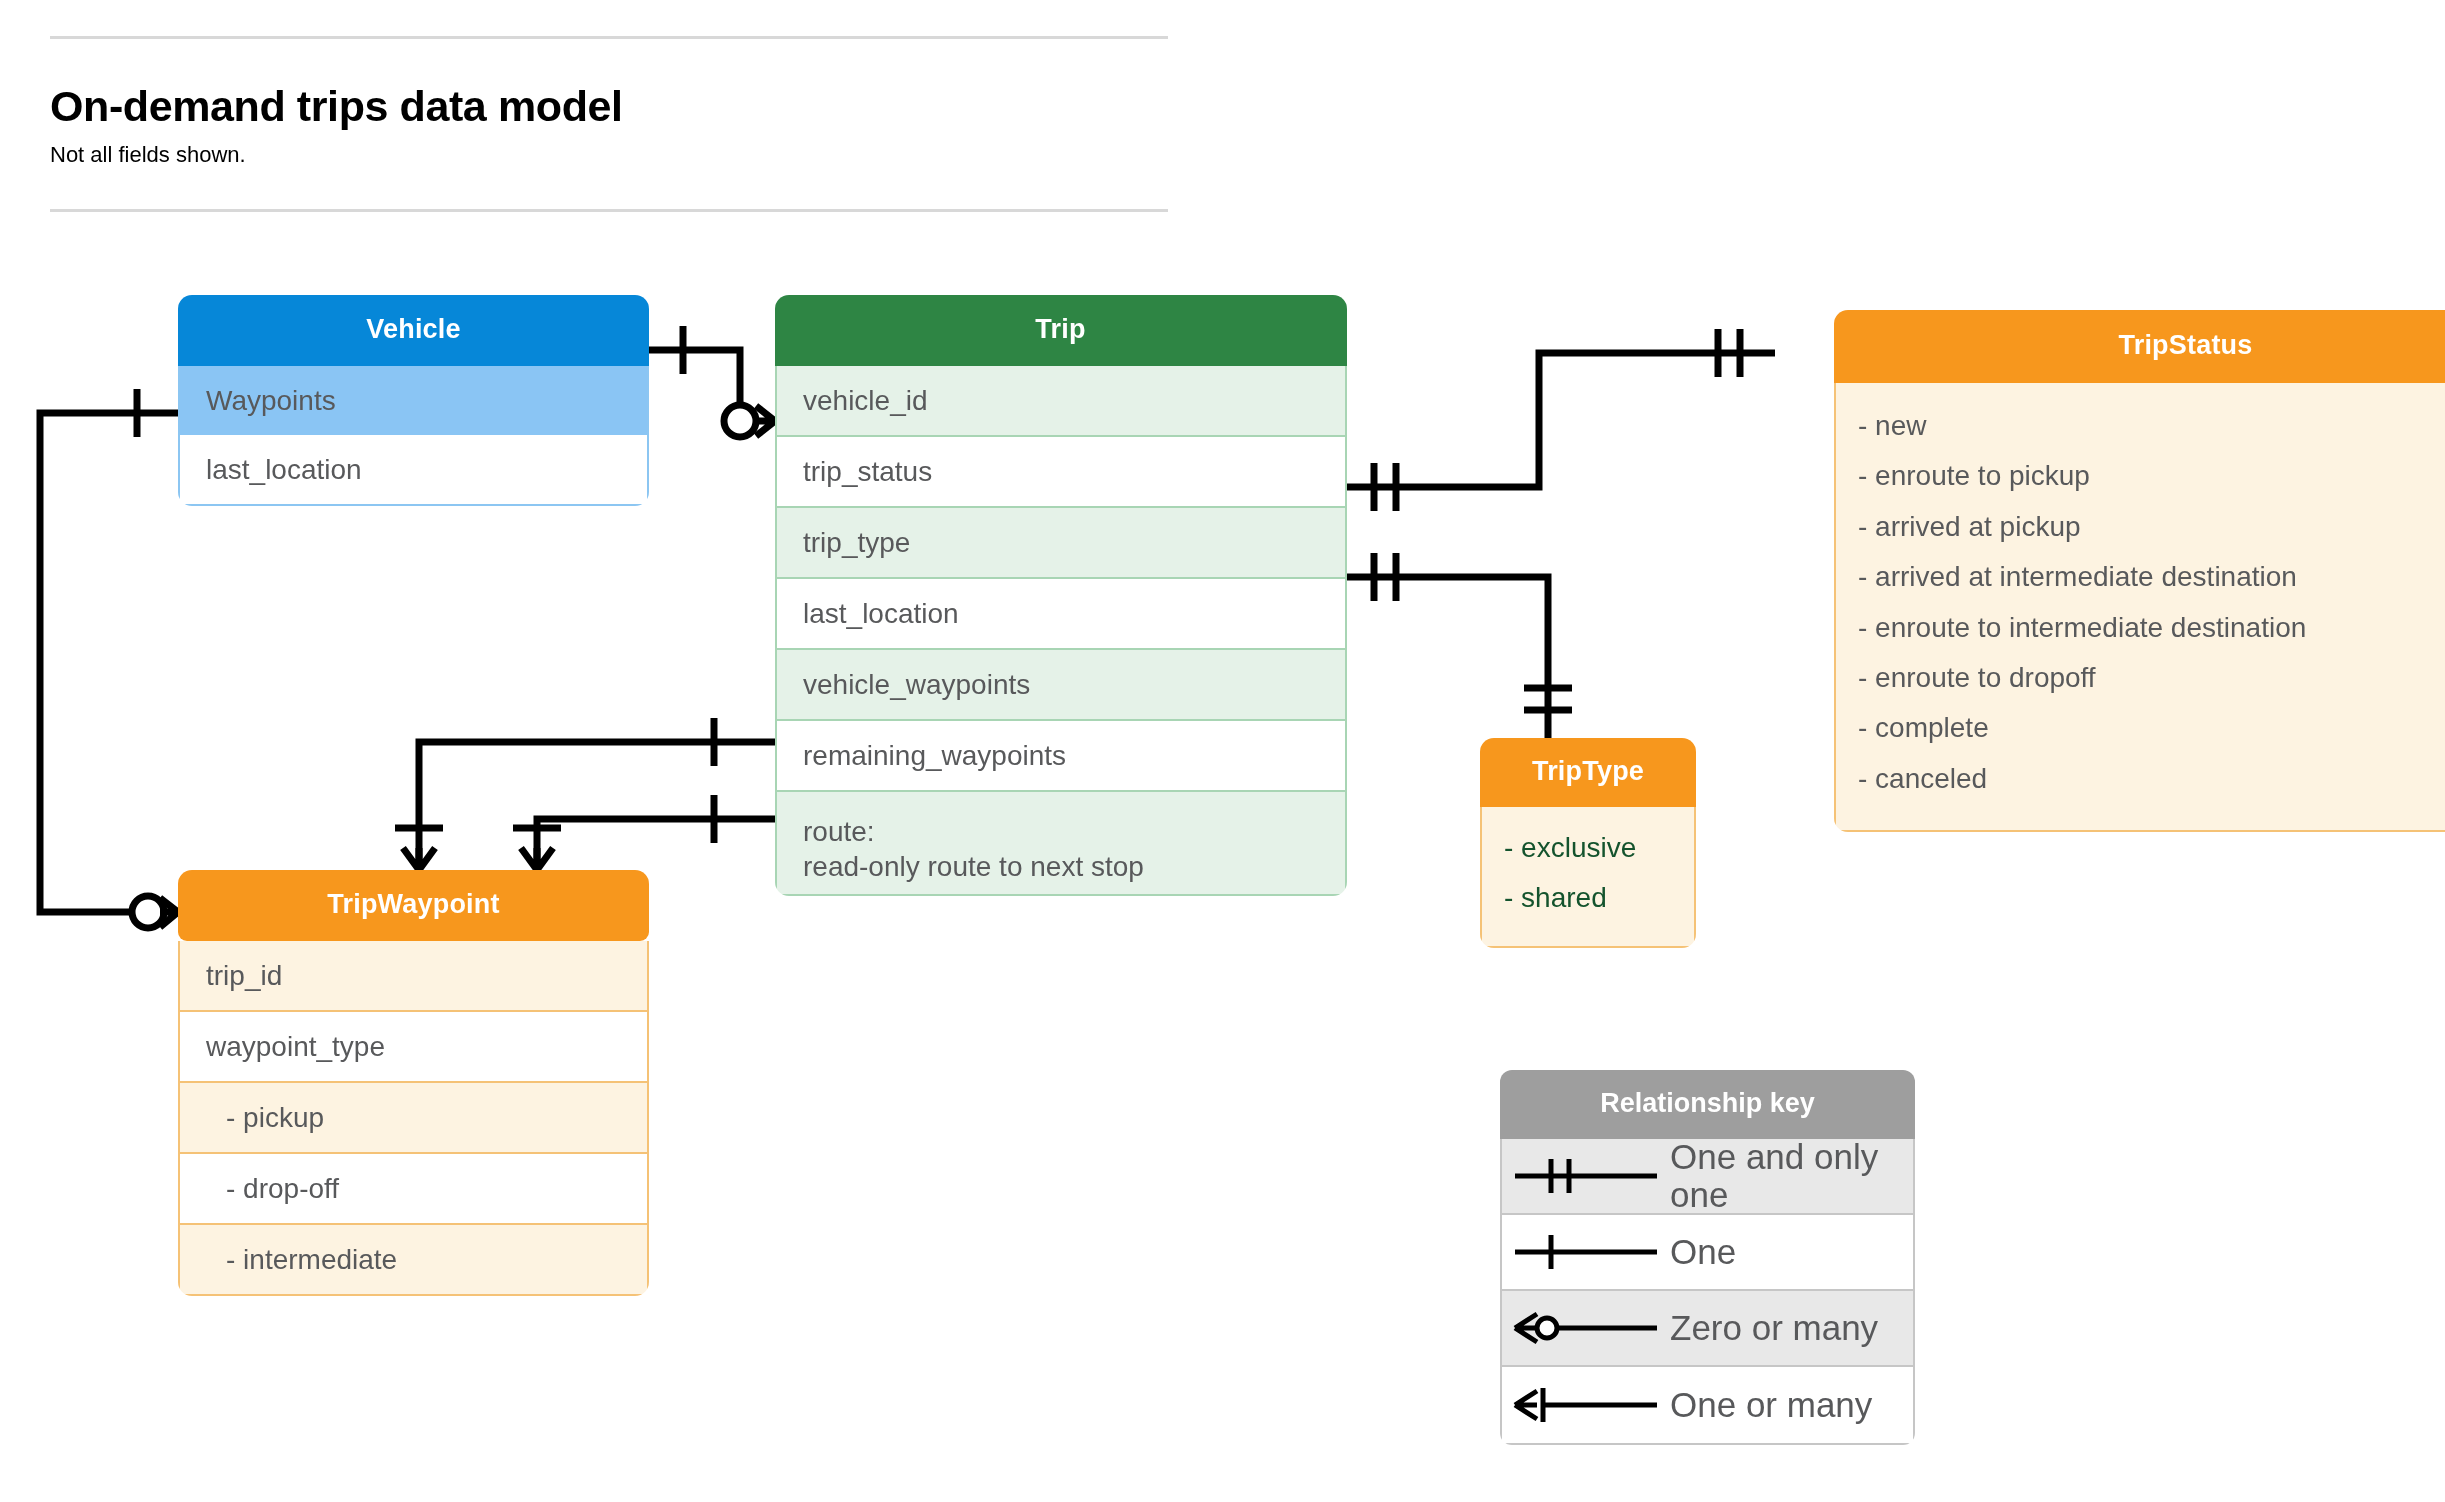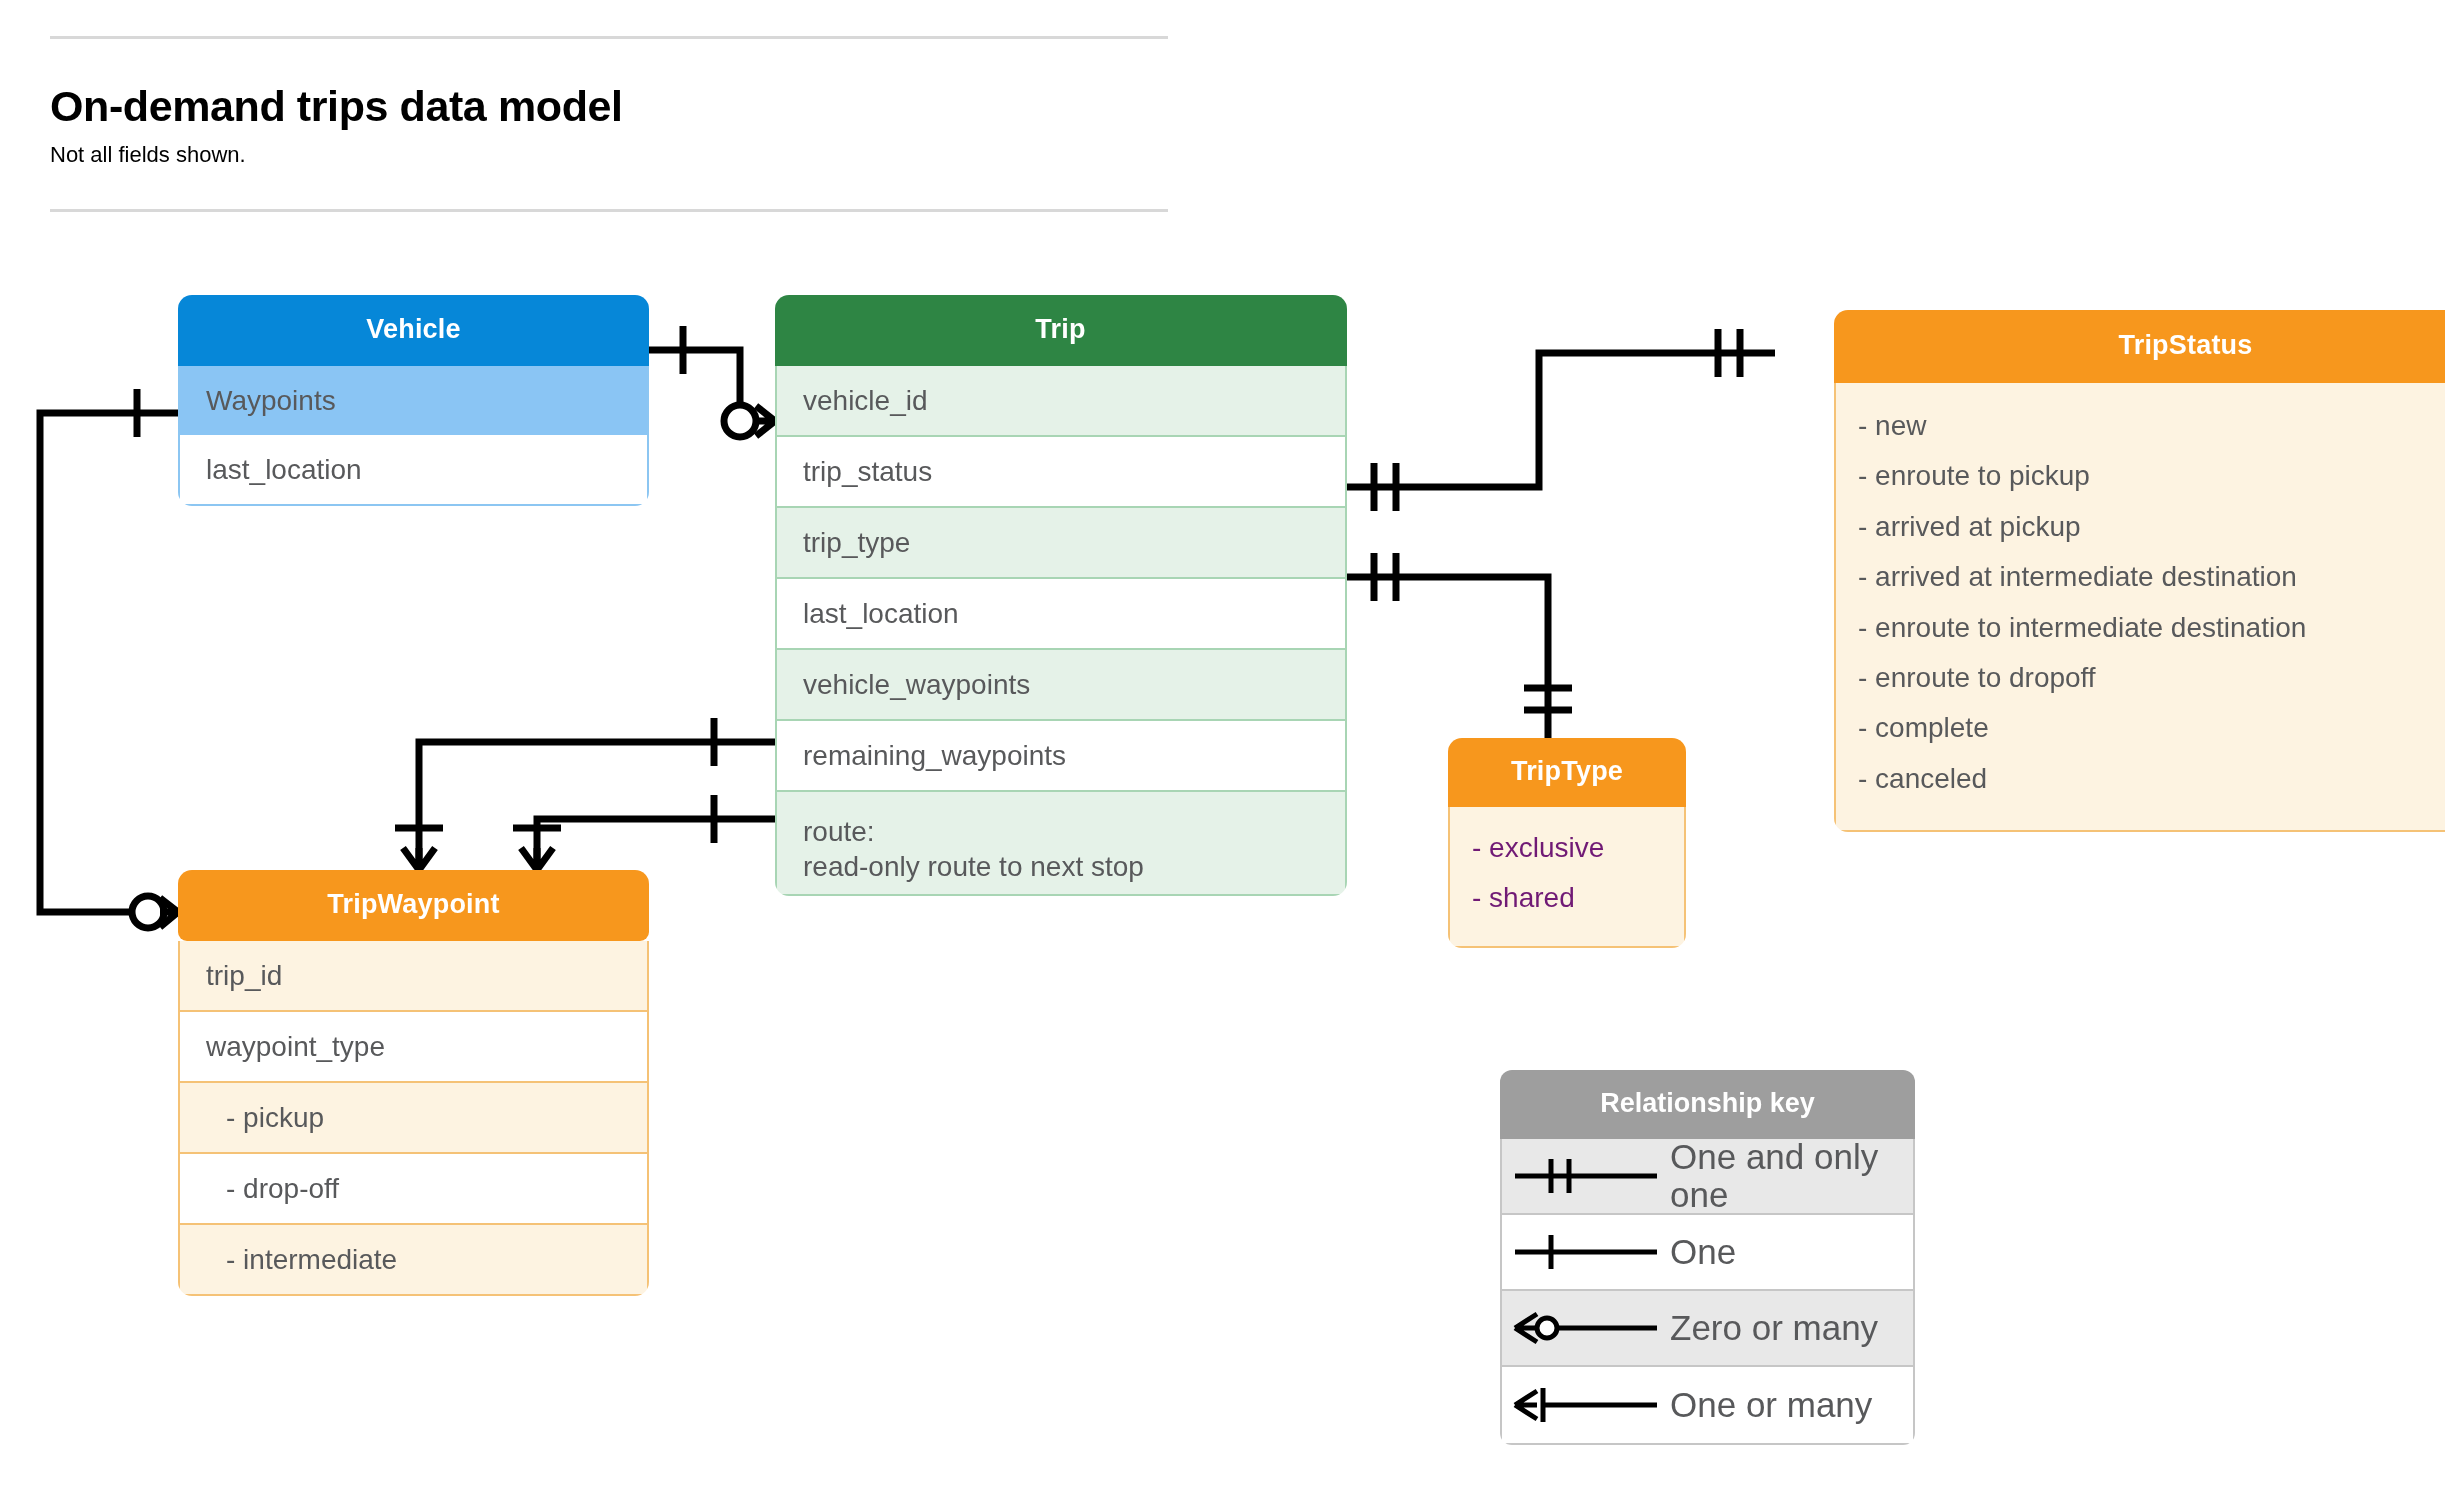--- a/index.html
+++ b/index.html
@@ -154,35 +154,35 @@
   }
   #entity-tripstatus .eline {
     font-size: 28px;
     color: #58595b;
     padding: 7px 0 7px 22px;
     line-height: 1.3;
   }
 
   
   #entity-triptype {
-    left: 1448px; top: 738px; width: 238px;
+    left: 1480px; top: 738px; width: 216px;
   }
   #entity-triptype .ehead {
     background: #f7971d;
     padding: 18px 0 20px 0;
   }
   #entity-triptype .ebody {
     border: 2px solid #f5c276;
     border-top: none;
     background: #fdf3e1;
     padding: 16px 0 22px 0;
   }
   #entity-triptype .eline {
     font-size: 28px;
-    color: #701a75;
+    color: #14532d;
     padding: 7px 0 7px 22px;
     line-height: 1.3;
   }
 
   
   #entity-tripwaypoint {
     left: 178px; top: 870px; width: 471px;
   }
   #entity-tripwaypoint .ehead {
     background: #f7971d;

